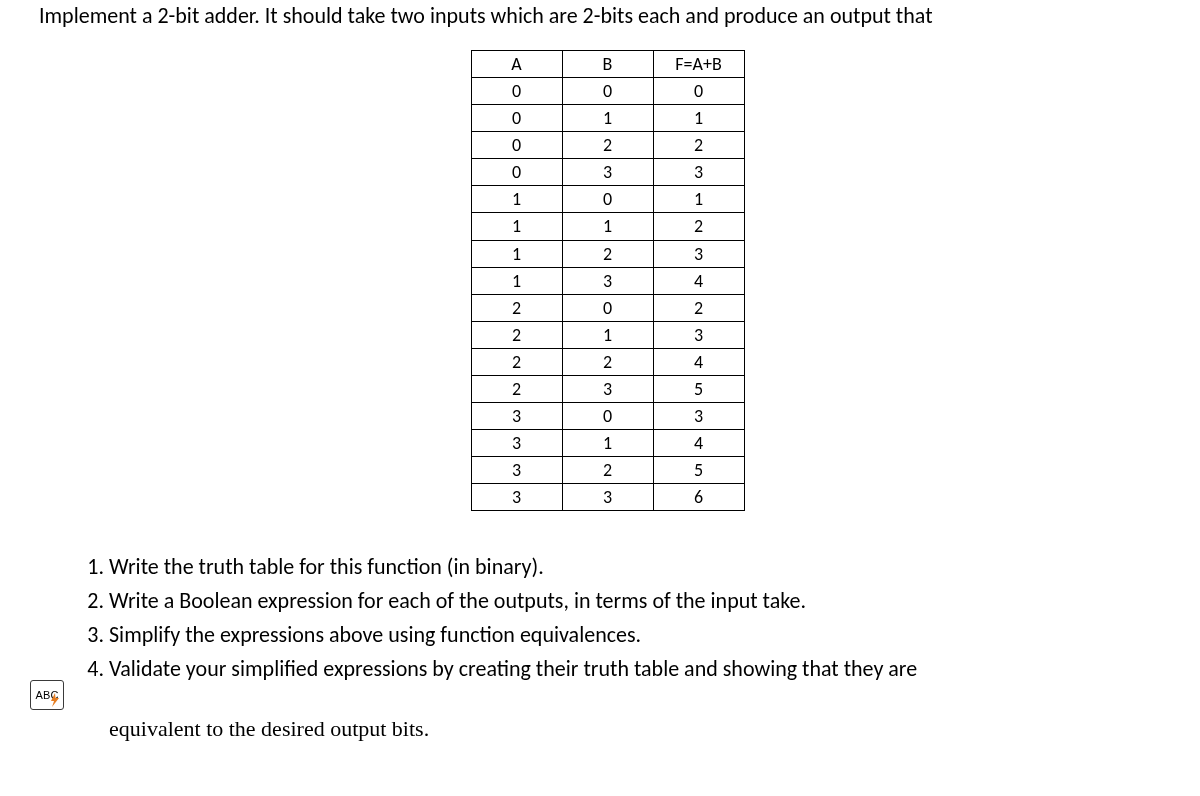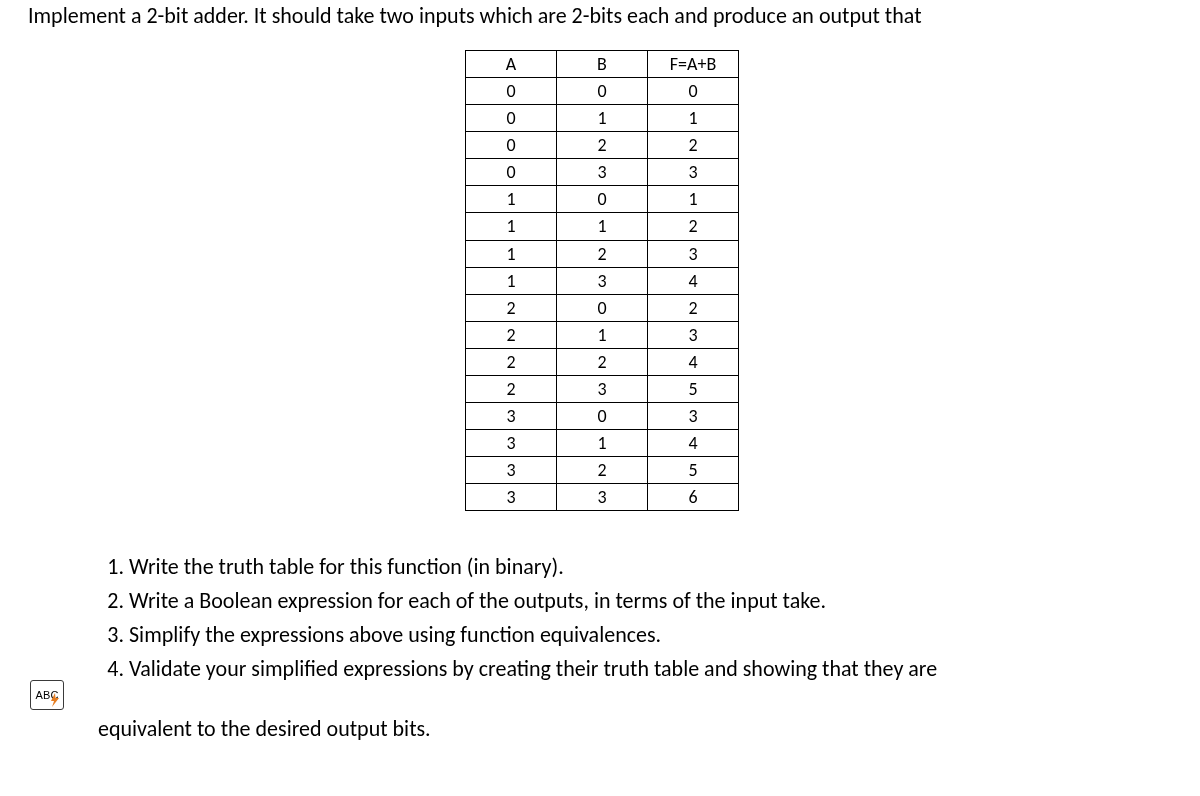--- a/index.html
+++ b/index.html
@@ -7,21 +7,21 @@
     padding: 0;
     width: 1200px;
     height: 796px;
     background: #ffffff;
     font-family: Calibri, Arial, sans-serif;
     font-size: 22px;
     color: #000;
     line-height: 1.45;
   }
   .page {
-    padding: 0 24px 0 28px;
+    padding: 0 24px 0 39px;
     position: relative;
   }
   .intro {
     margin-top: 0;
     margin-bottom: 18px;
   }
   .truth-table {
     border-collapse: collapse;
     margin: 0 auto 40px auto;
   }
@@ -39,28 +39,28 @@
   }
   .truth-table th {
     font-weight: normal;
   }
   .questions {
     margin: 0 0 0 70px;
     padding: 0;
   }
   .questions li {
     margin-bottom: 2px;
-    margin-left: 31px;
   }
   .questions li::marker {
     font-weight: normal;
   }
   .trailing {
     margin-top: 28px;
     margin-left: 70px;
+    font-family: Liberation Serif, serif;
   }
   .badge {
     position: absolute;
     left: 30px;
     top: 680px;
     width: 32px;
     height: 28px;
     border: 1px solid #3a3a3a;
     border-radius: 3px;
     background: #fff;

